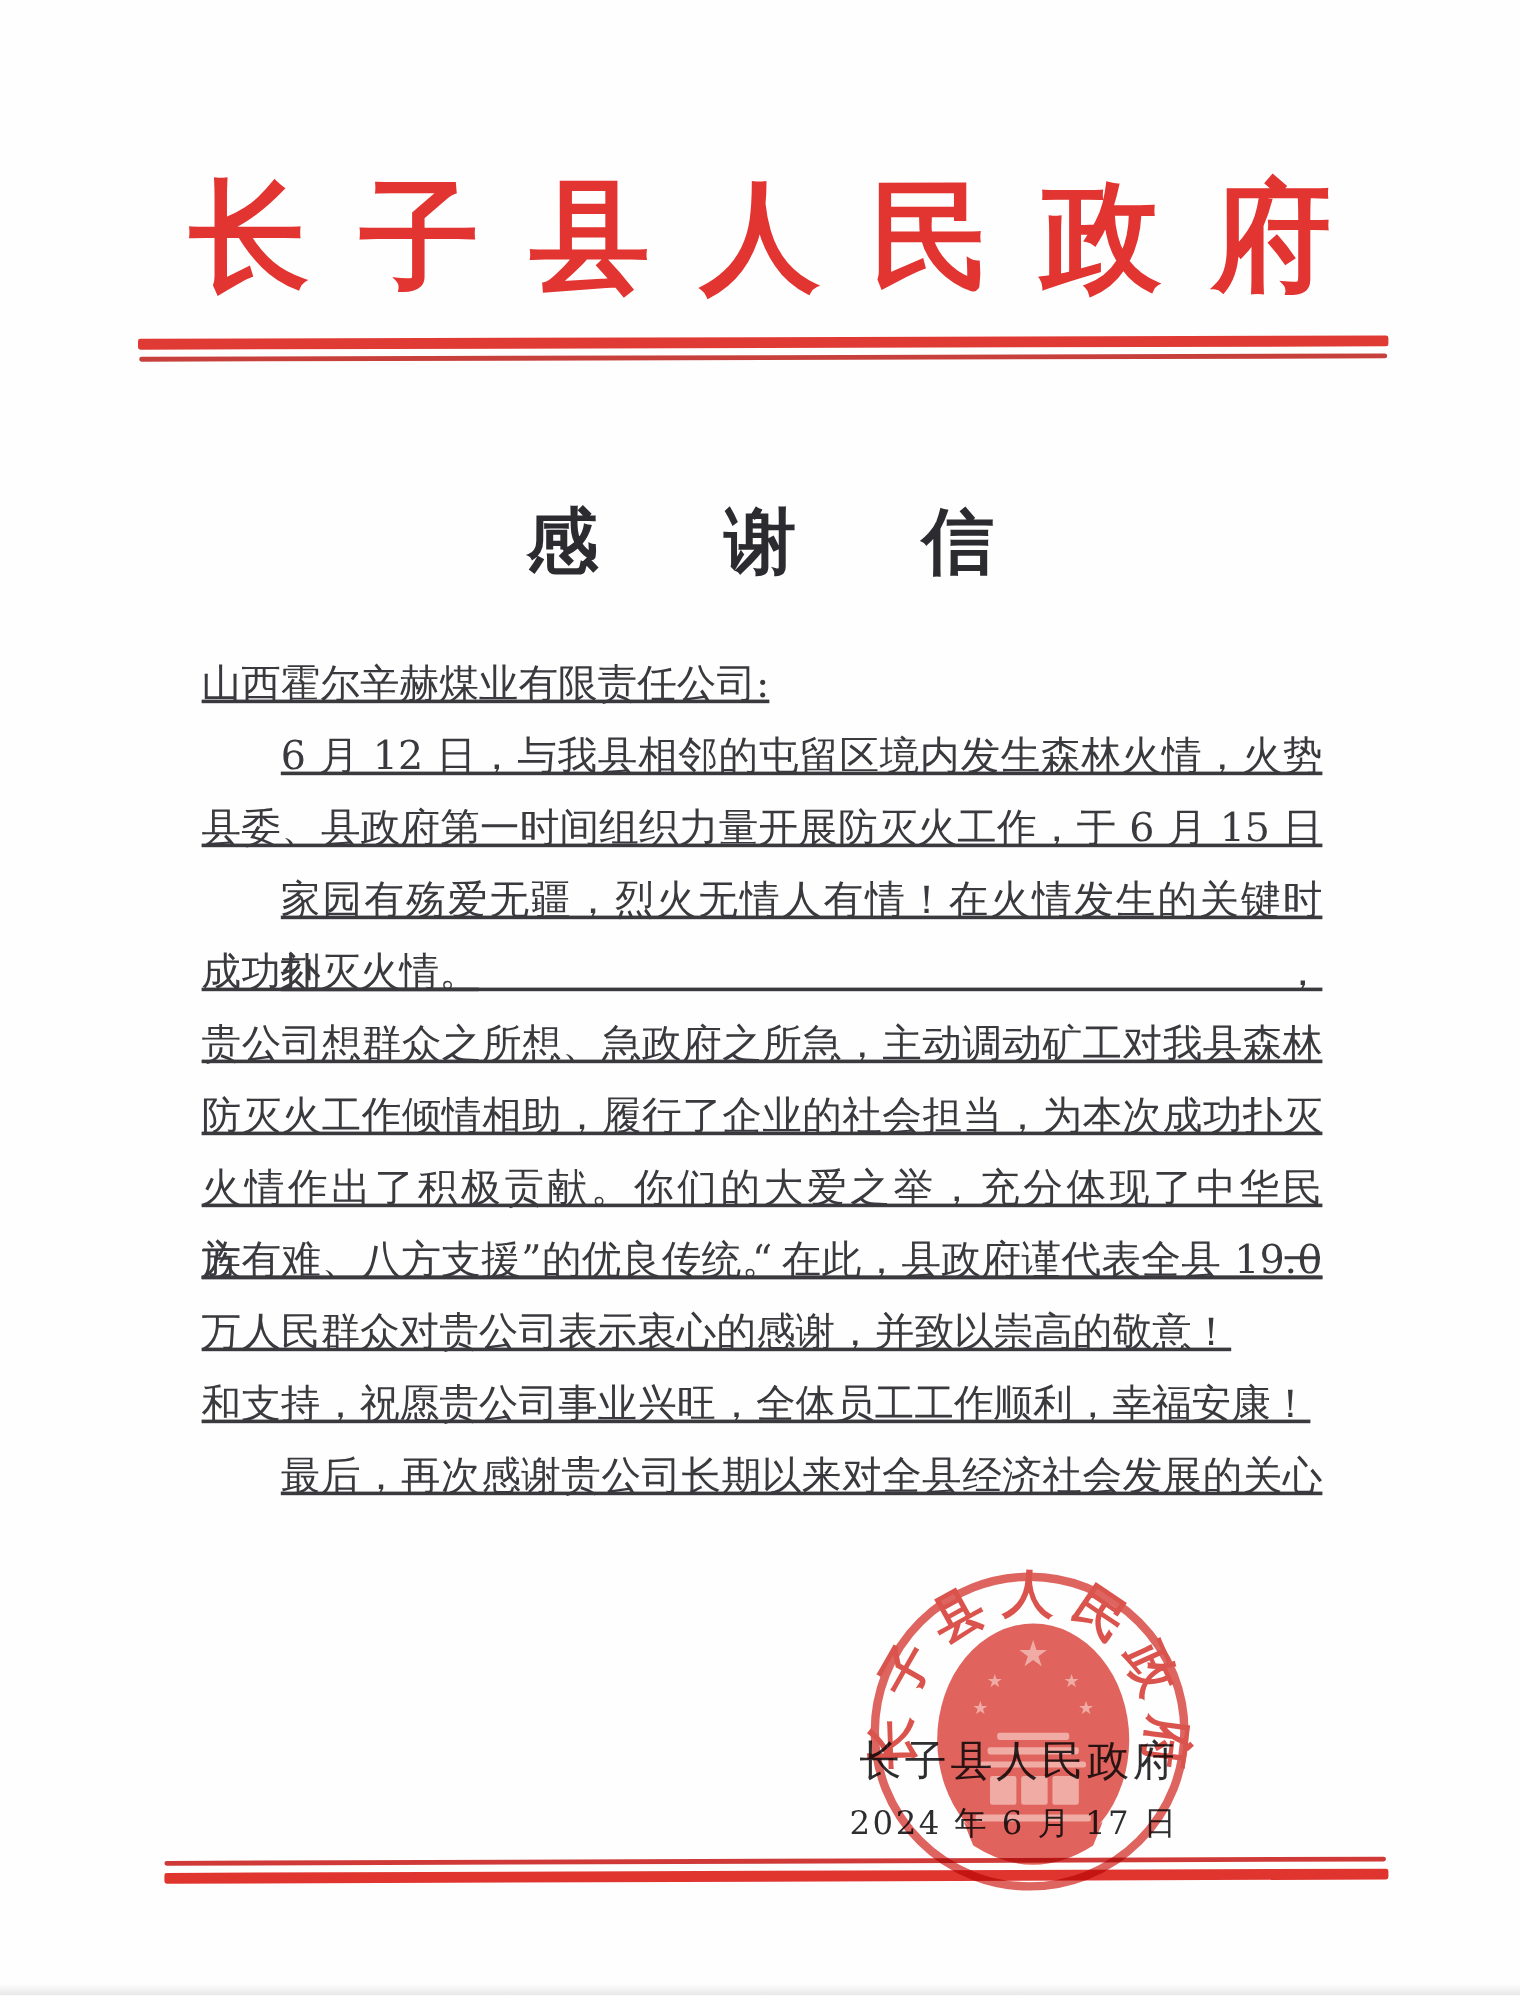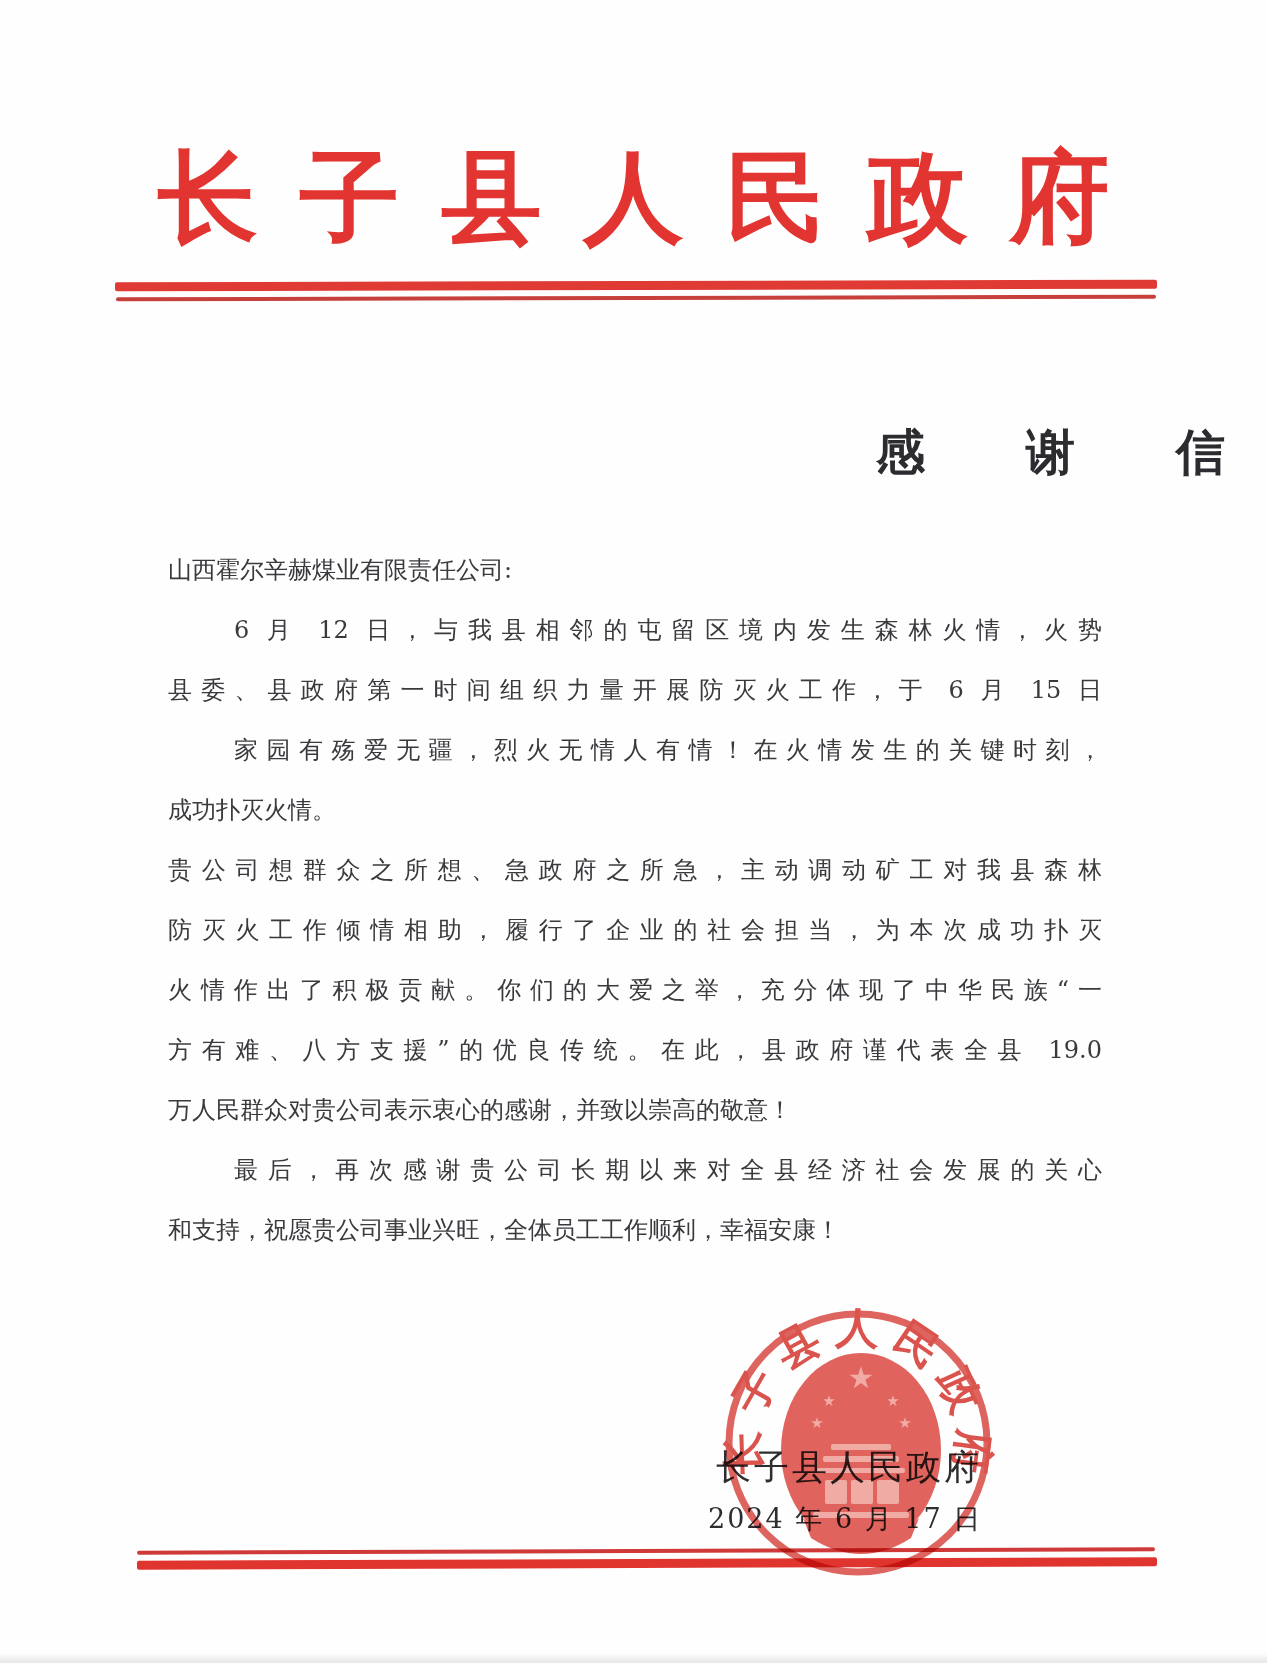--- a/index.html
+++ b/index.html
@@ -19,31 +19,32 @@
     color:#e23430;
     letter-spacing:42px;text-indent:42px;
     white-space:nowrap;
   }
   .rule{position:absolute;border-radius:2px;}
   .rule-h-thick{top:281px;left:115px;width:1042px;height:9px;background:#e03a34;transform:rotate(-0.15deg);}
   .rule-h-thin {top:296px;left:116px;width:1040px;height:4px;background:#c8403c;transform:rotate(-0.15deg);}
   
   .letter-title{
     position:absolute;top:424px;left:0;width:1267px;
-    text-align:right;
-    font-size:49px;line-height:56px;font-weight:700;
+    text-align:center;
+    font-size:60px;line-height:56px;font-weight:700;
     color:#2c2c30;
     letter-spacing:42px;text-indent:42px;
     white-space:nowrap;
   }
   
   .body-text{
     position:absolute;top:540px;left:168px;width:934px;
     color:#3a3a3e;
-    font-size:24px;
+    font-size:33px;
+    text-decoration:underline;
   }
   .line{
     height:60px;line-height:60px;
     white-space:nowrap;
     overflow:visible;
   }
   .line.justify{
     white-space:normal;
     text-align:justify;
     text-align-last:justify;
@@ -96,22 +97,22 @@
     <div class="line">山西霍尔辛赫煤业有限责任公司:</div>
     <div class="line indent justify">6 月 12 日，与我县相邻的屯留区境内发生森林火情，火势</div>
     <div class="line justify">县委、县政府第一时间组织力量开展防灭火工作，于 6 月 15 日</div>
     <div class="line indent justify">家园有殇爱无疆，烈火无情人有情！在火情发生的关键时刻，</div>
     <div class="line">成功扑灭火情。</div>
     <div class="line justify">贵公司想群众之所想、急政府之所急，主动调动矿工对我县森林</div>
     <div class="line justify">防灭火工作倾情相助，履行了企业的社会担当，为本次成功扑灭</div>
     <div class="line justify">火情作出了积极贡献。你们的大爱之举，充分体现了中华民族“一</div>
     <div class="line justify">方有难、八方支援”的优良传统。在此，县政府谨代表全县 19.0</div>
     <div class="line">万人民群众对贵公司表示衷心的感谢，并致以崇高的敬意！</div>
+    <div class="line">和支持，祝愿贵公司事业兴旺，全体员工工作顺利，幸福安康！</div>
     <div class="line indent justify">最后，再次感谢贵公司长期以来对全县经济社会发展的关心</div>
-    <div class="line">和支持，祝愿贵公司事业兴旺，全体员工工作顺利，幸福安康！</div>
   </div>
 
   <div class="signature-name">长子县人民政府</div>
   <div class="signature-date">2024 年 6 月 17 日</div>
 
   <div class="rule rule-f-thin"></div>
   <div class="rule rule-f-thick"></div>
 
   <div class="seal">
     <svg viewBox="0 0 290 290" xmlns="http://www.w3.org/2000/svg">

